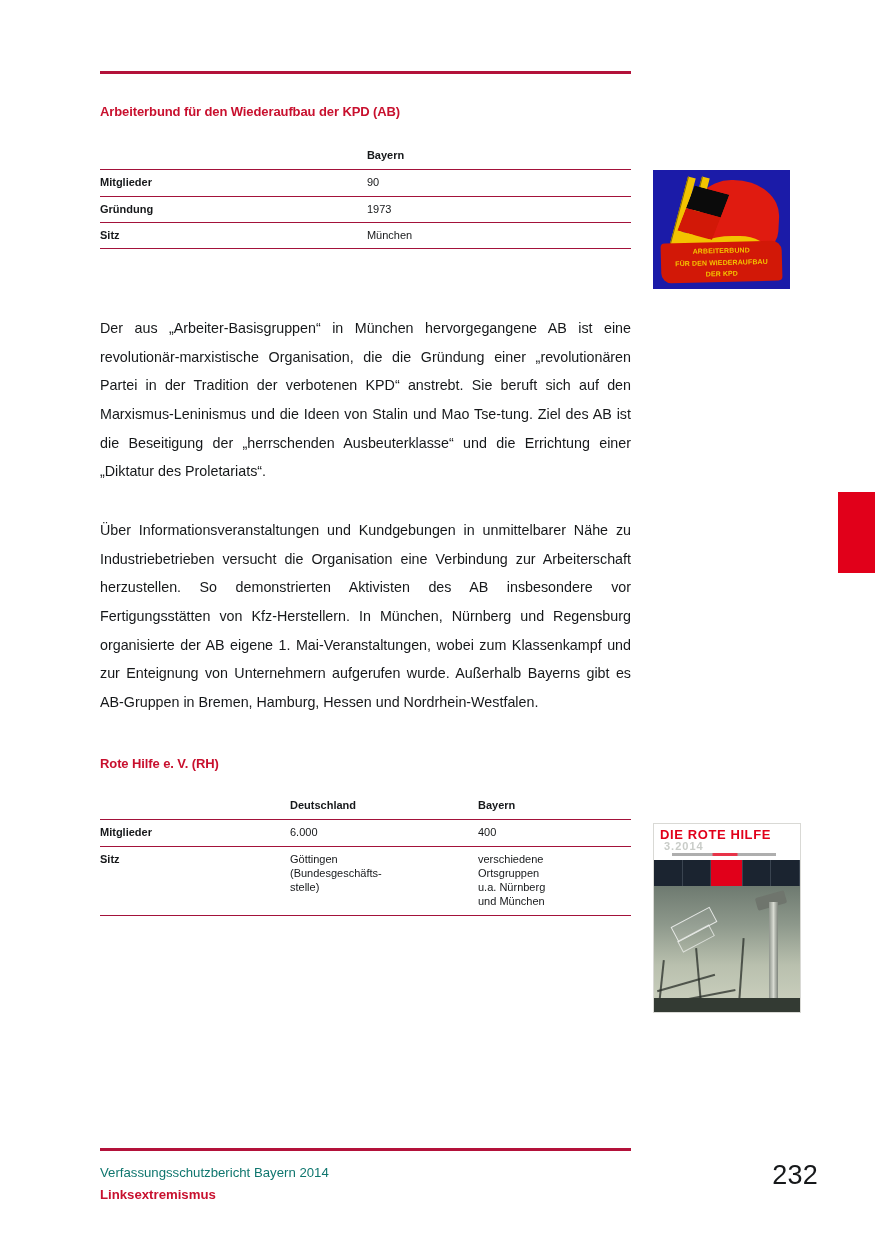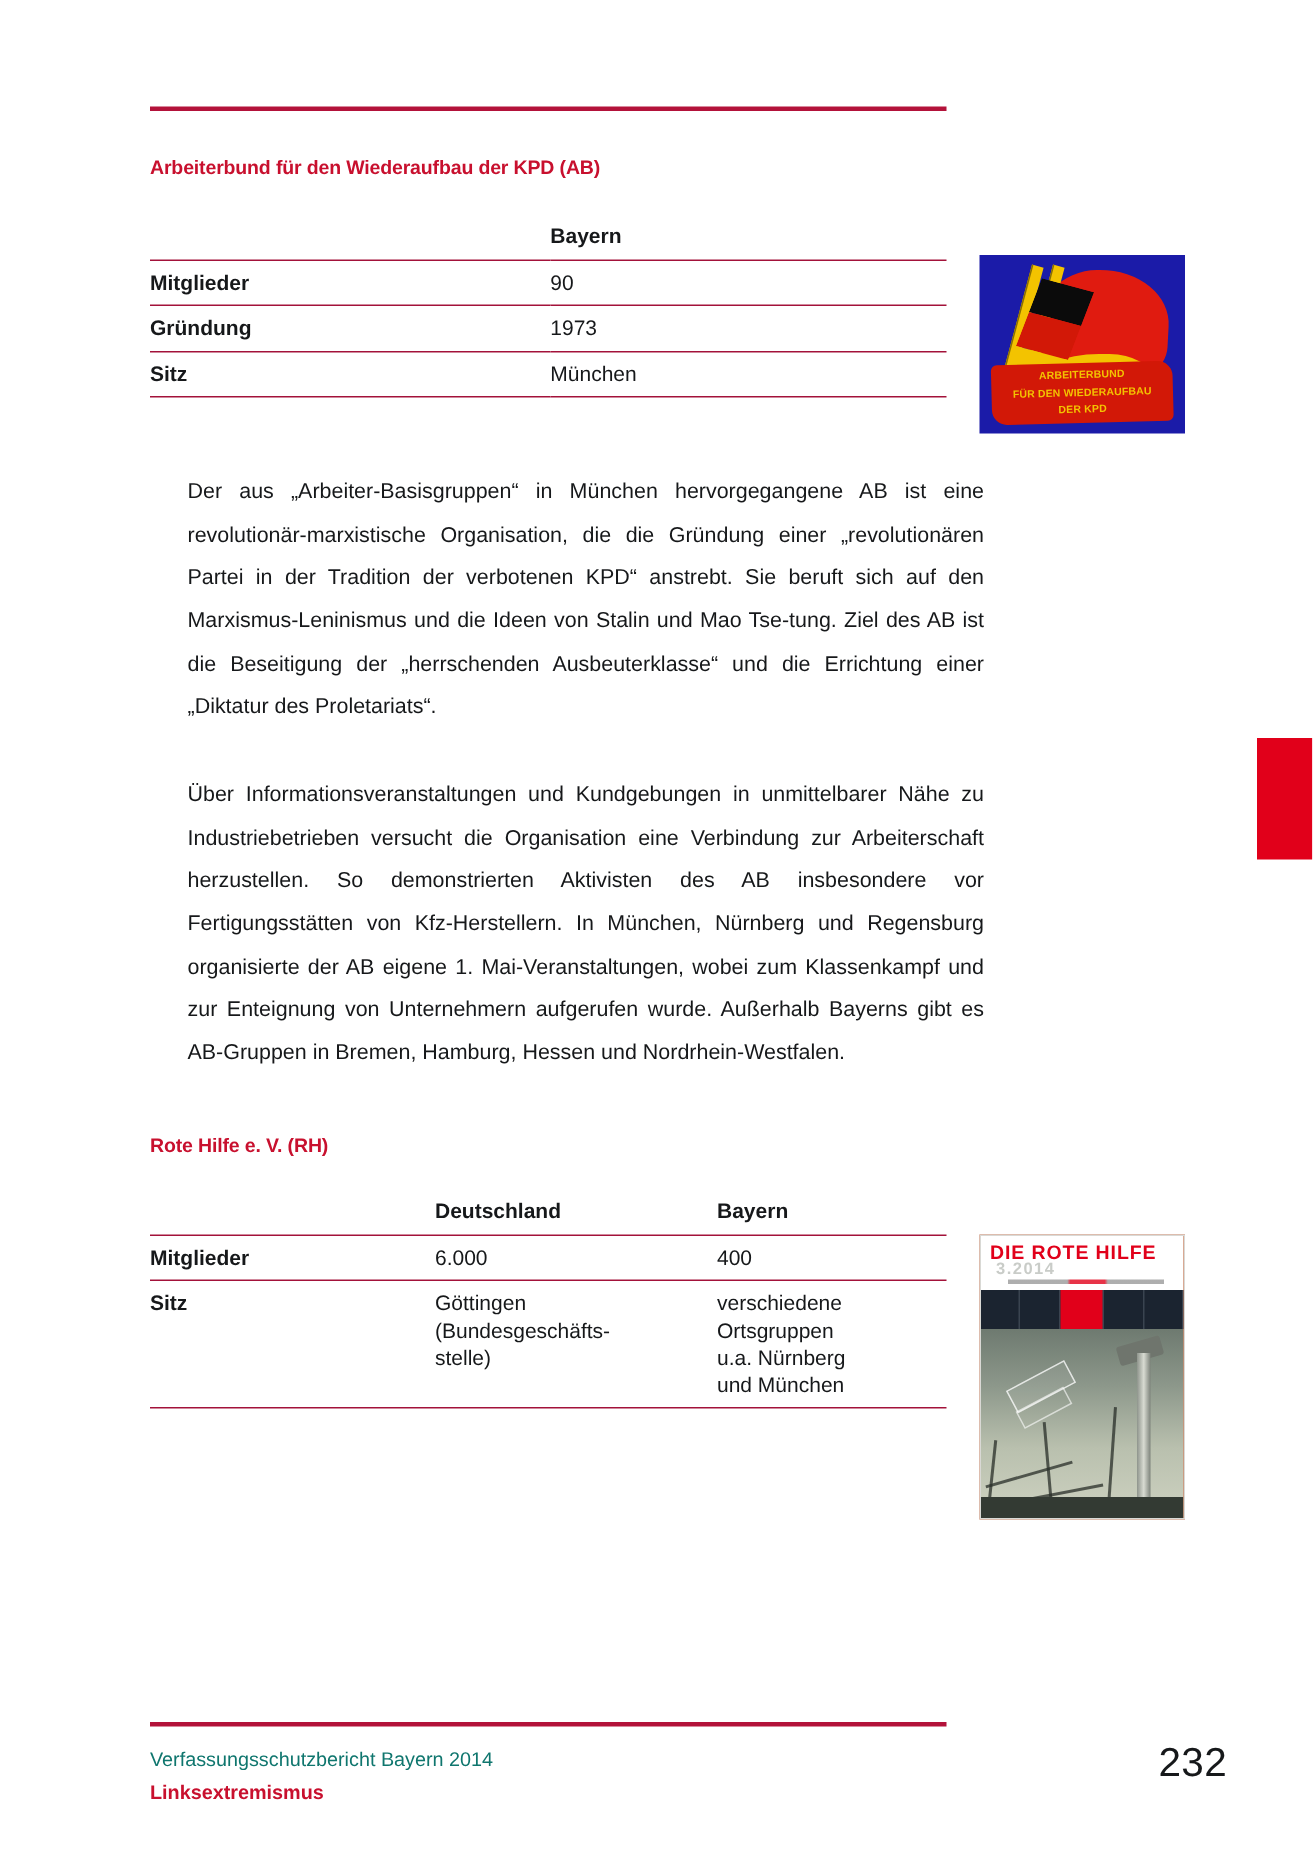--- a/index.html
+++ b/index.html
@@ -59,21 +59,21 @@
   }
   #heading-ab { top: 104px; }
   #heading-rh { top: 756px; }
 
   
   .data-table {
     position: absolute;
     left: 100px;
     width: 531px;
     border-collapse: collapse;
-    font-size: 14px;
+    font-size: 11px;
     color: #16181A;
   }
   #table-ab { top: 148px; }
   #table-rh { top: 798px; }
 
   .data-table th,
   .data-table td {
     text-align: left;
     vertical-align: top;
     padding: 5px 6px 6px 0;
@@ -99,21 +99,20 @@
   .body-par {
     position: absolute;
     left: 100px;
     width: 531px;
     font-size: 14.3px;
     line-height: 28.6px;
     color: #16181A;
     text-align: justify;
     text-justify: inter-word;
     hyphens: manual;
-    margin-left: 25px;
   }
   #par-ab-1 { top: 300px; }
   #par-ab-2 { top: 502px; }
   #par-rh-1 { top: 1026px; text-align: left; }
 
   
   .footer-line-1 {
     position: absolute;
     left: 100px;
     top: 1165px;
@@ -220,23 +219,23 @@
     letter-spacing: 0.1px;
     padding-top: 3px;
     box-sizing: border-box;
   }
 
   
   .fig-rh {
     position: absolute;
     left: 653px;
     top: 823px;
-    width: 137px;
+    width: 148px;
     height: 190px;
-    background: #c2410c;
+    background: #0369a1;
     overflow: hidden;
     border: 1px solid #d9d9d5;
     box-sizing: border-box;
   }
   .rh-masthead {
     position: absolute;
     left: 0; top: 0;
     width: 100%;
     height: 36px;
     background: #FFFFFF;

